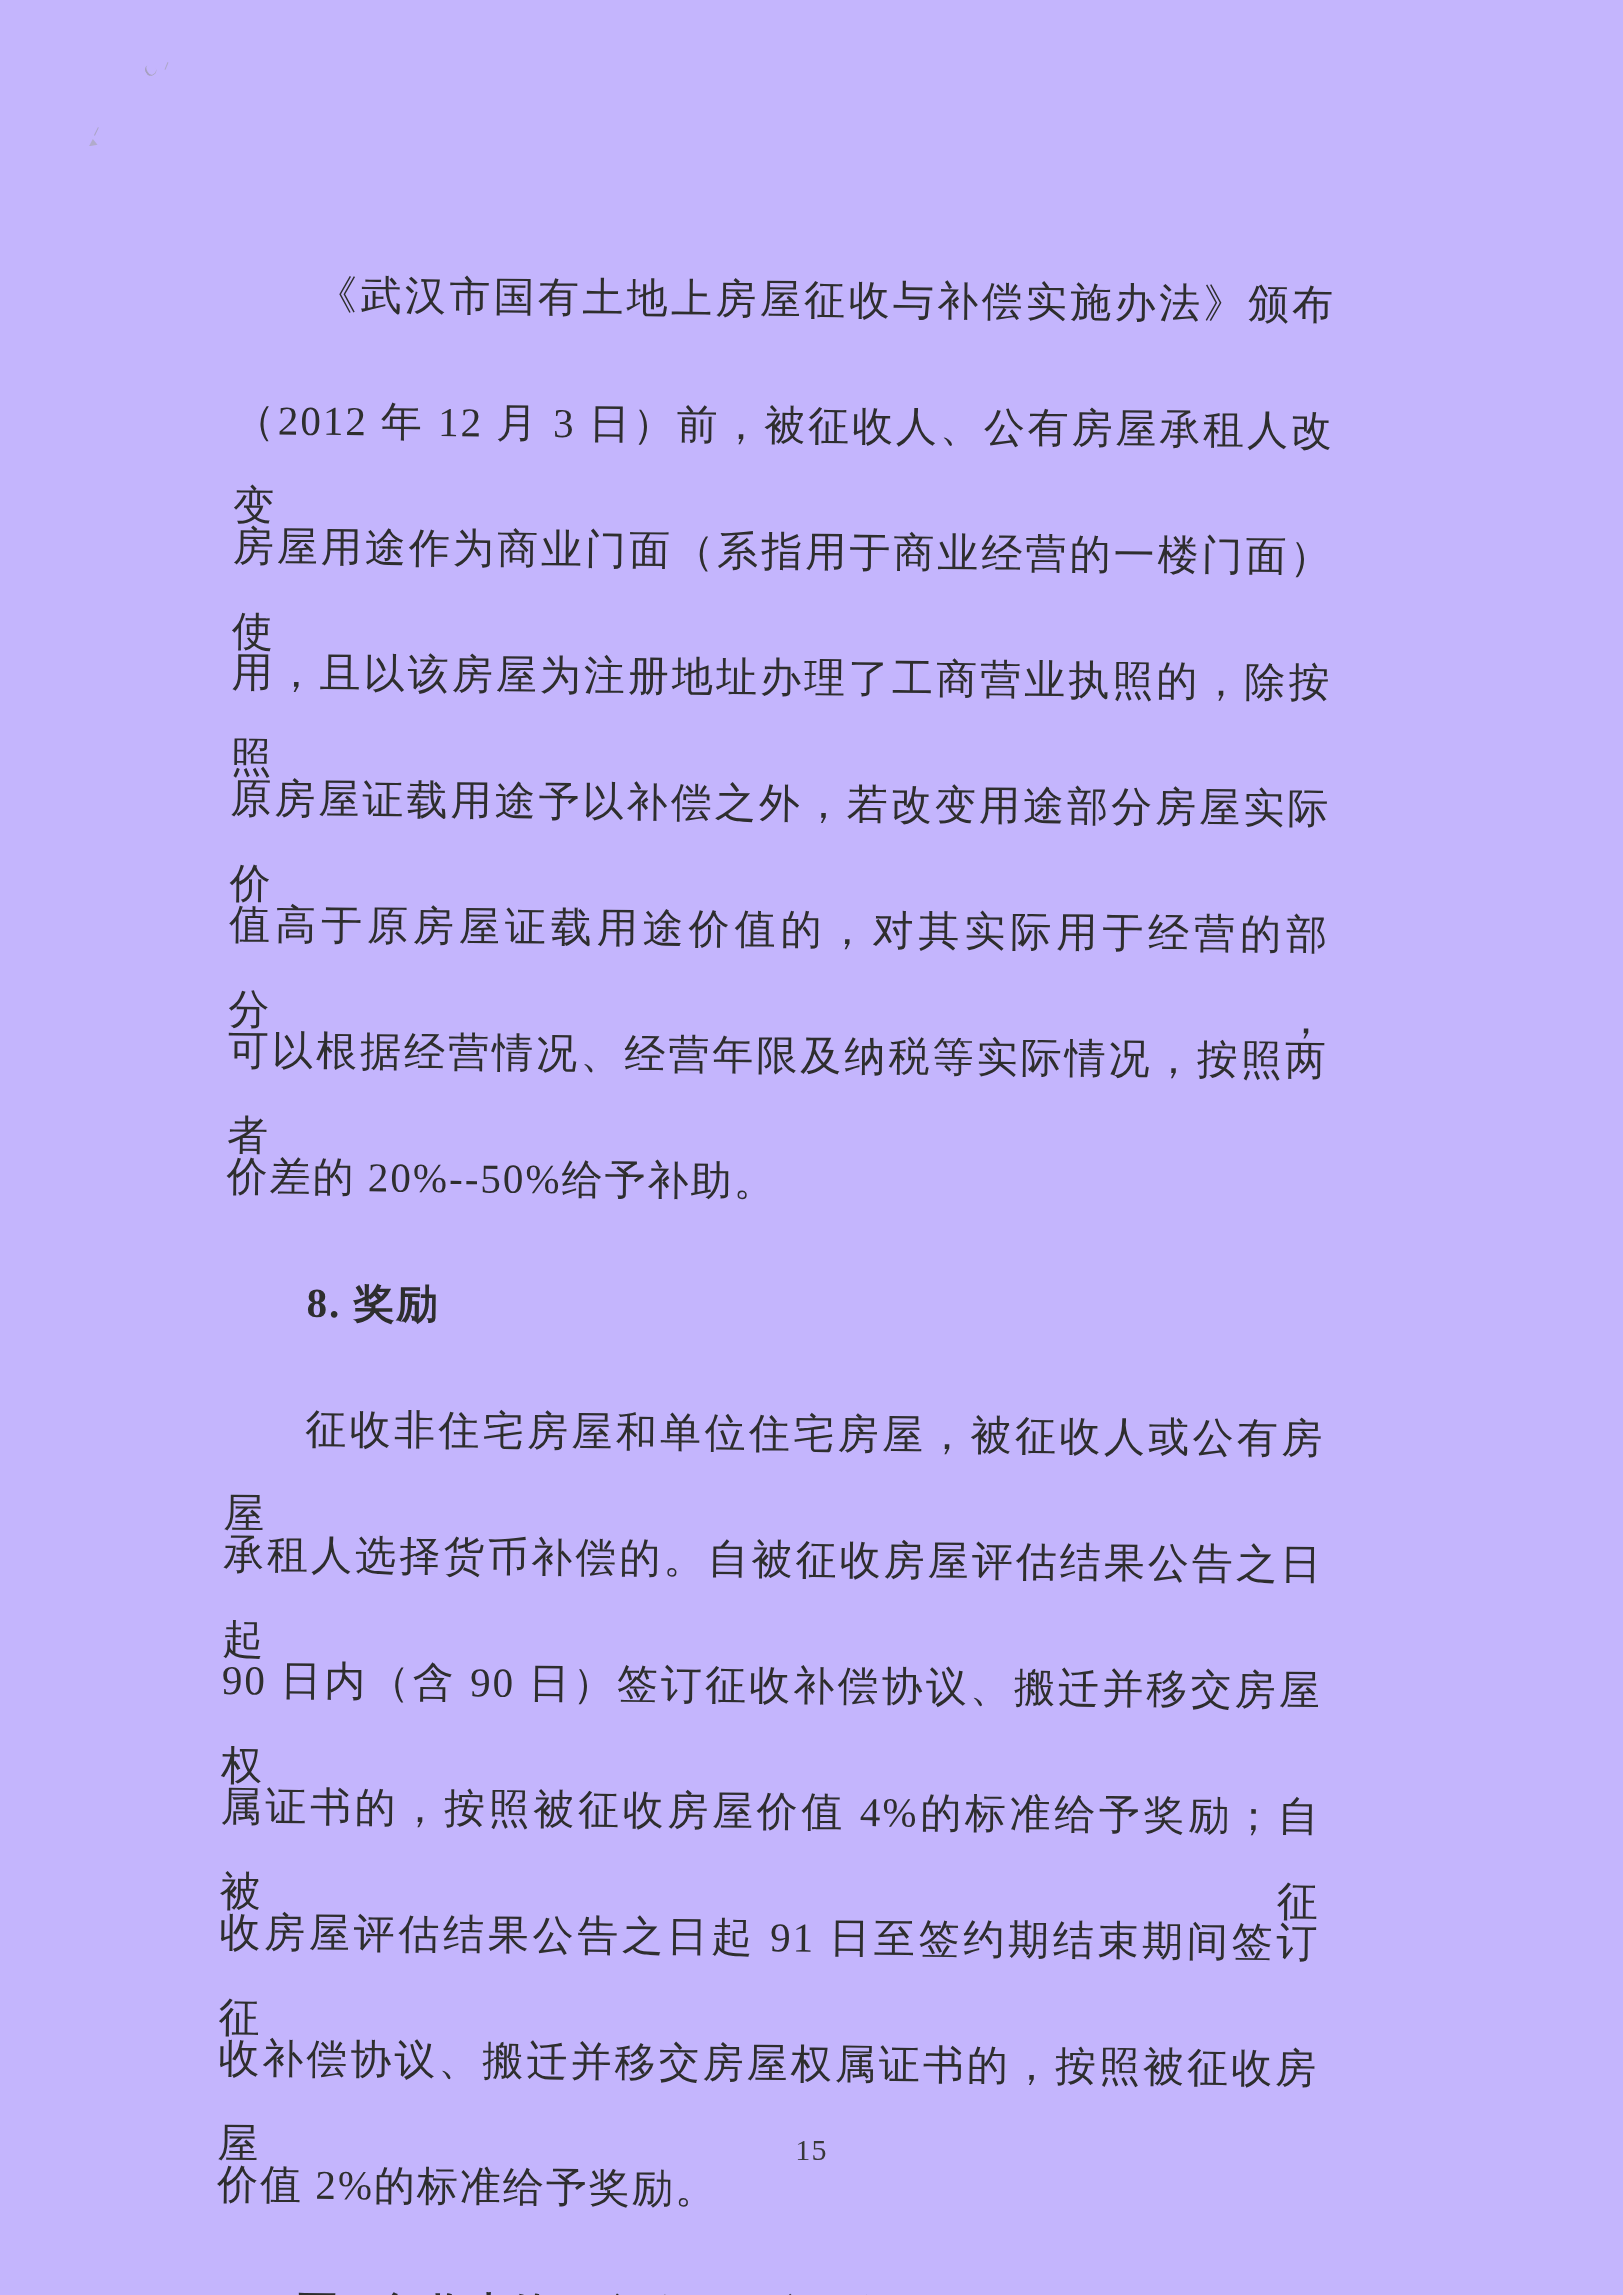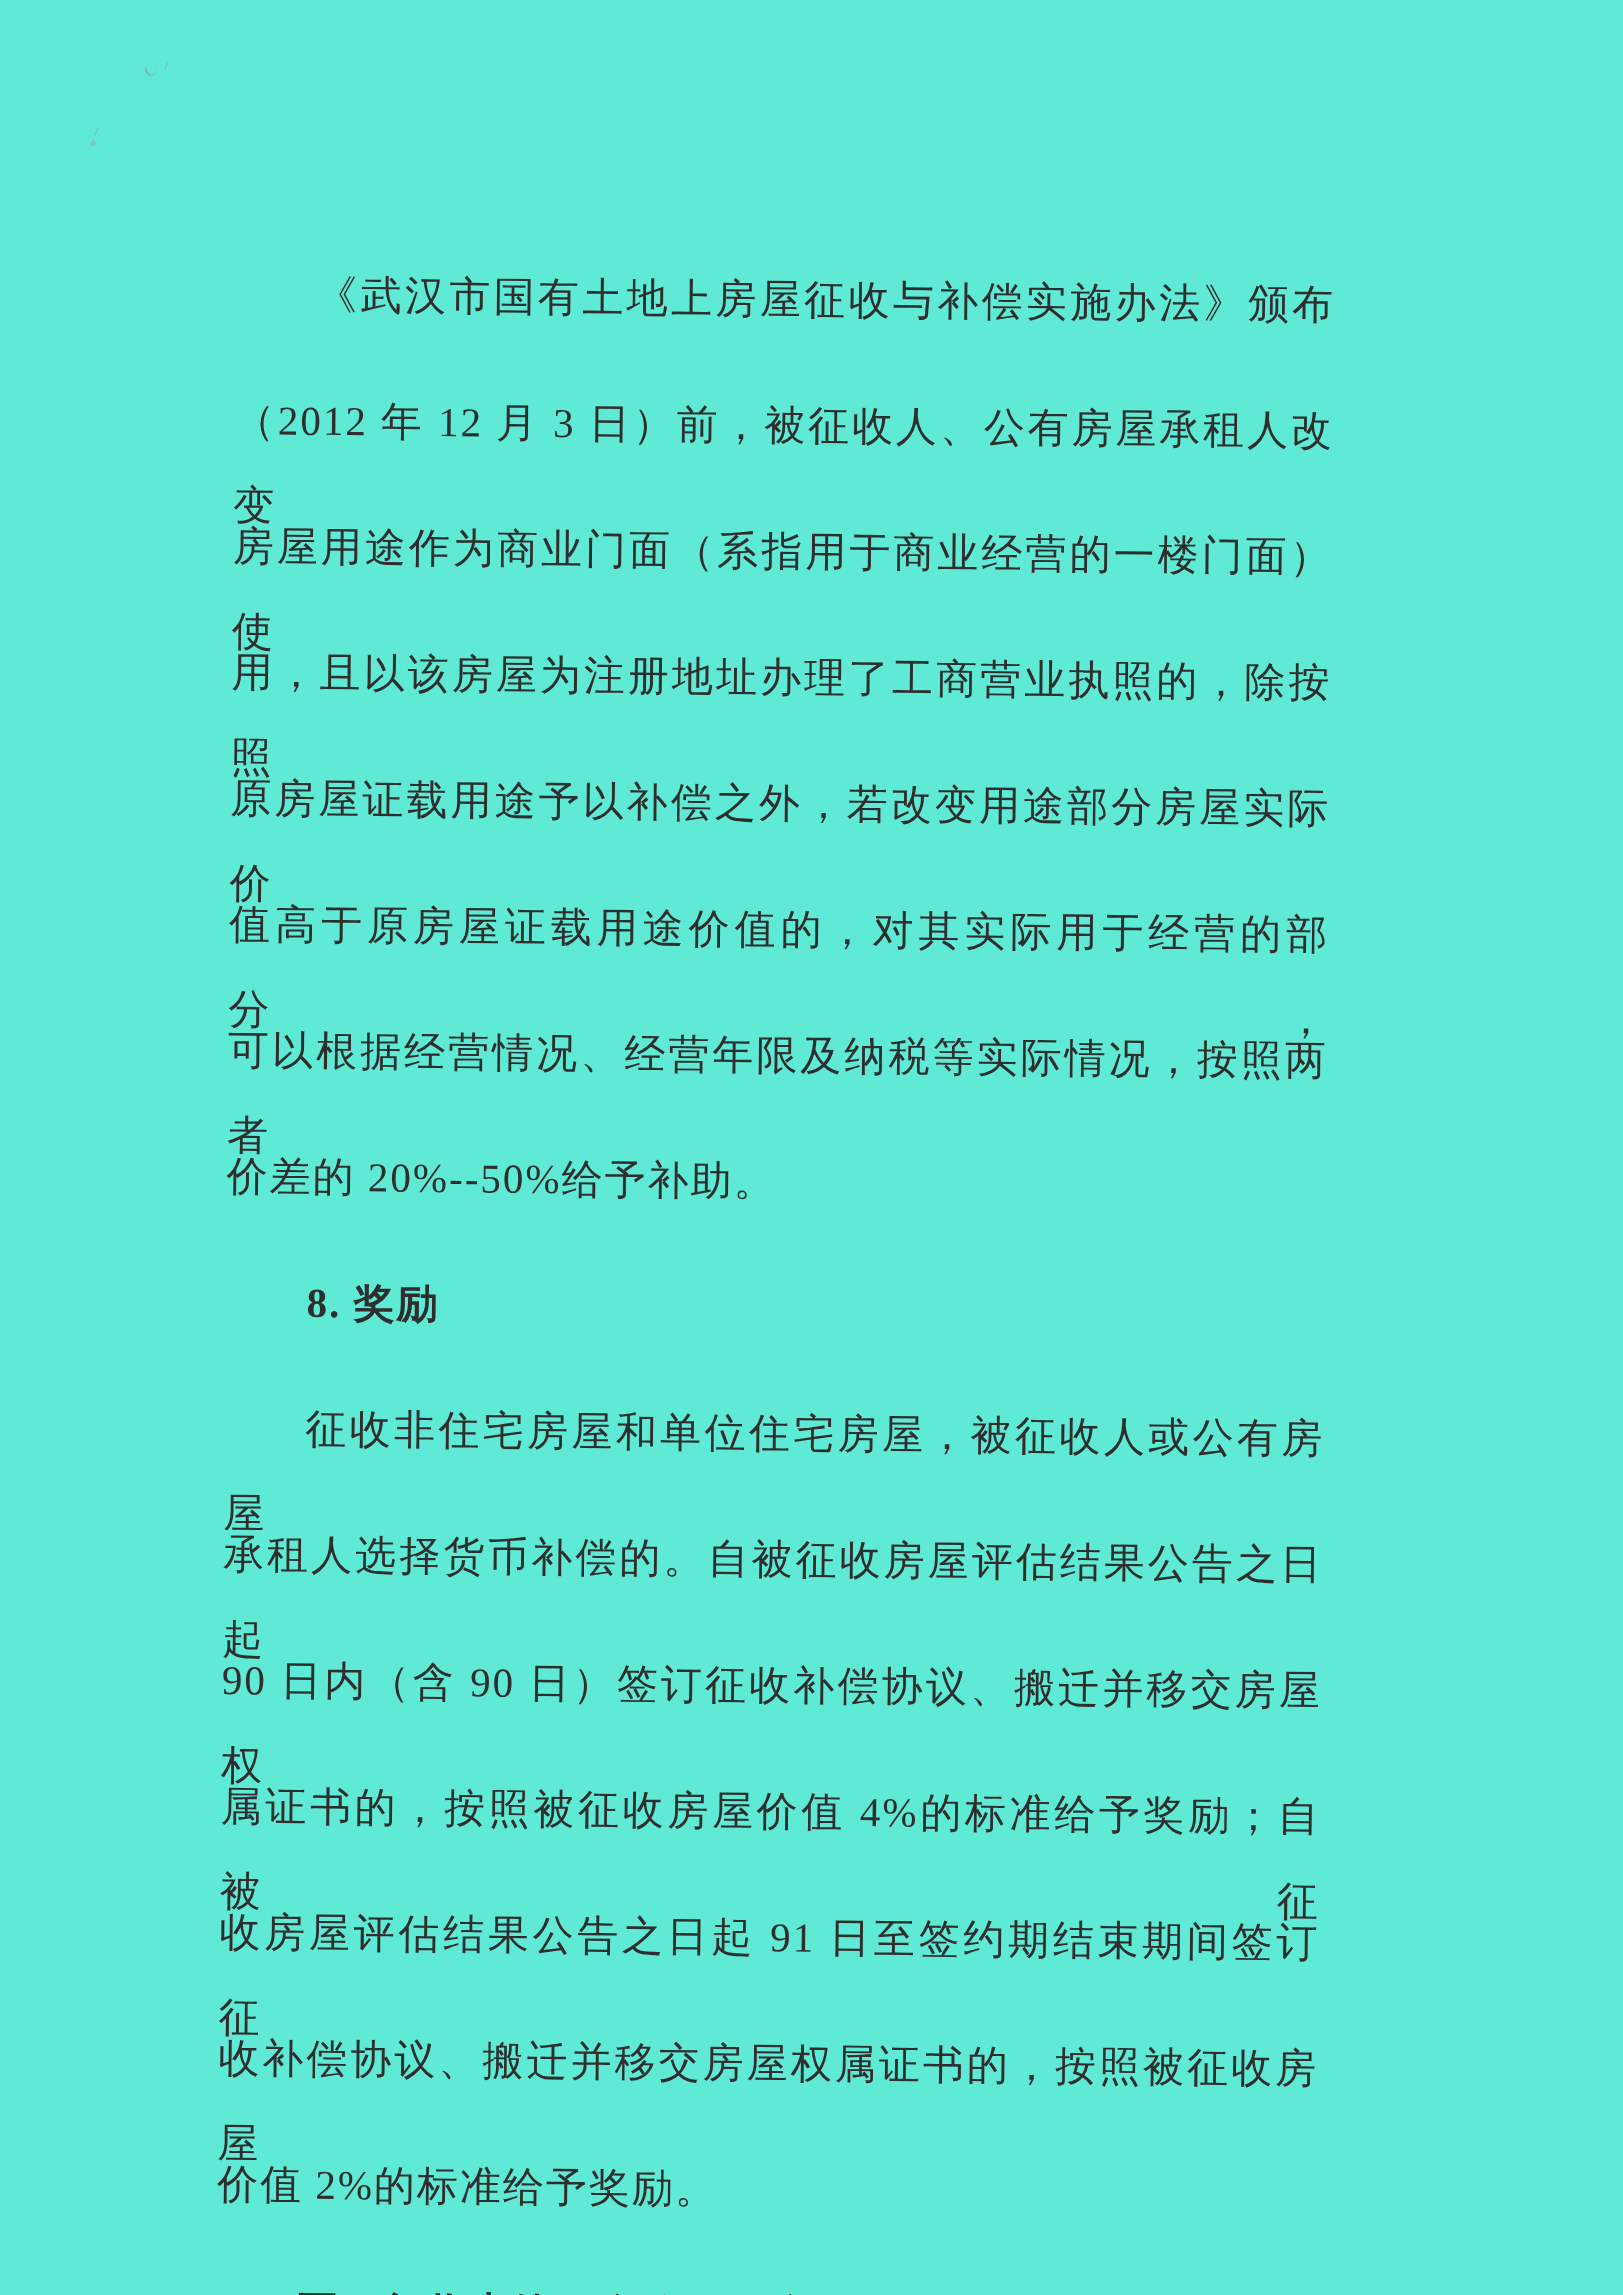--- a/index.html
+++ b/index.html
@@ -10,21 +10,21 @@
   body {
     position: relative;
     width: 1623px;
     height: 2295px;
     overflow: hidden;
     font-family: "Liberation Serif", serif;
   }
   .sheet {
     position: absolute;
     inset: 0;
-    background: #5eead4;
+    background: #c4b5fd;
   }
   .text-block {
     position: absolute;
     left: 236px;
     top: 211px;
     width: 1100px;
     color: #2e2e2e;
     transform: rotate(0.55deg);
     transform-origin: 0 0;
   }
@@ -98,15 +98,16 @@
     <p class="line fill">承租人选择货币补偿的。自被征收房屋评估结果公告之日起</p>
     <p class="line fill">90 日内（含 90 日）签订征收补偿协议、搬迁并移交房屋权</p>
     <p class="line fill">属证书的，按照被征收房屋价值 4%的标准给予奖励；自被征</p>
     <p class="line fill">收房屋评估结果公告之日起 91 日至签约期结束期间签订征</p>
     <p class="line fill">收补偿协议、搬迁并移交房屋权属证书的，按照被征收房屋</p>
     <p class="line">价值 2%的标准给予奖励。</p>
     <p class="line ind bold">五、征收直管、自管公有房屋补偿</p>
 
   </div>
 
+  <div class="page-num">15</div>
 
 </div>
 
 
 </body></html>

